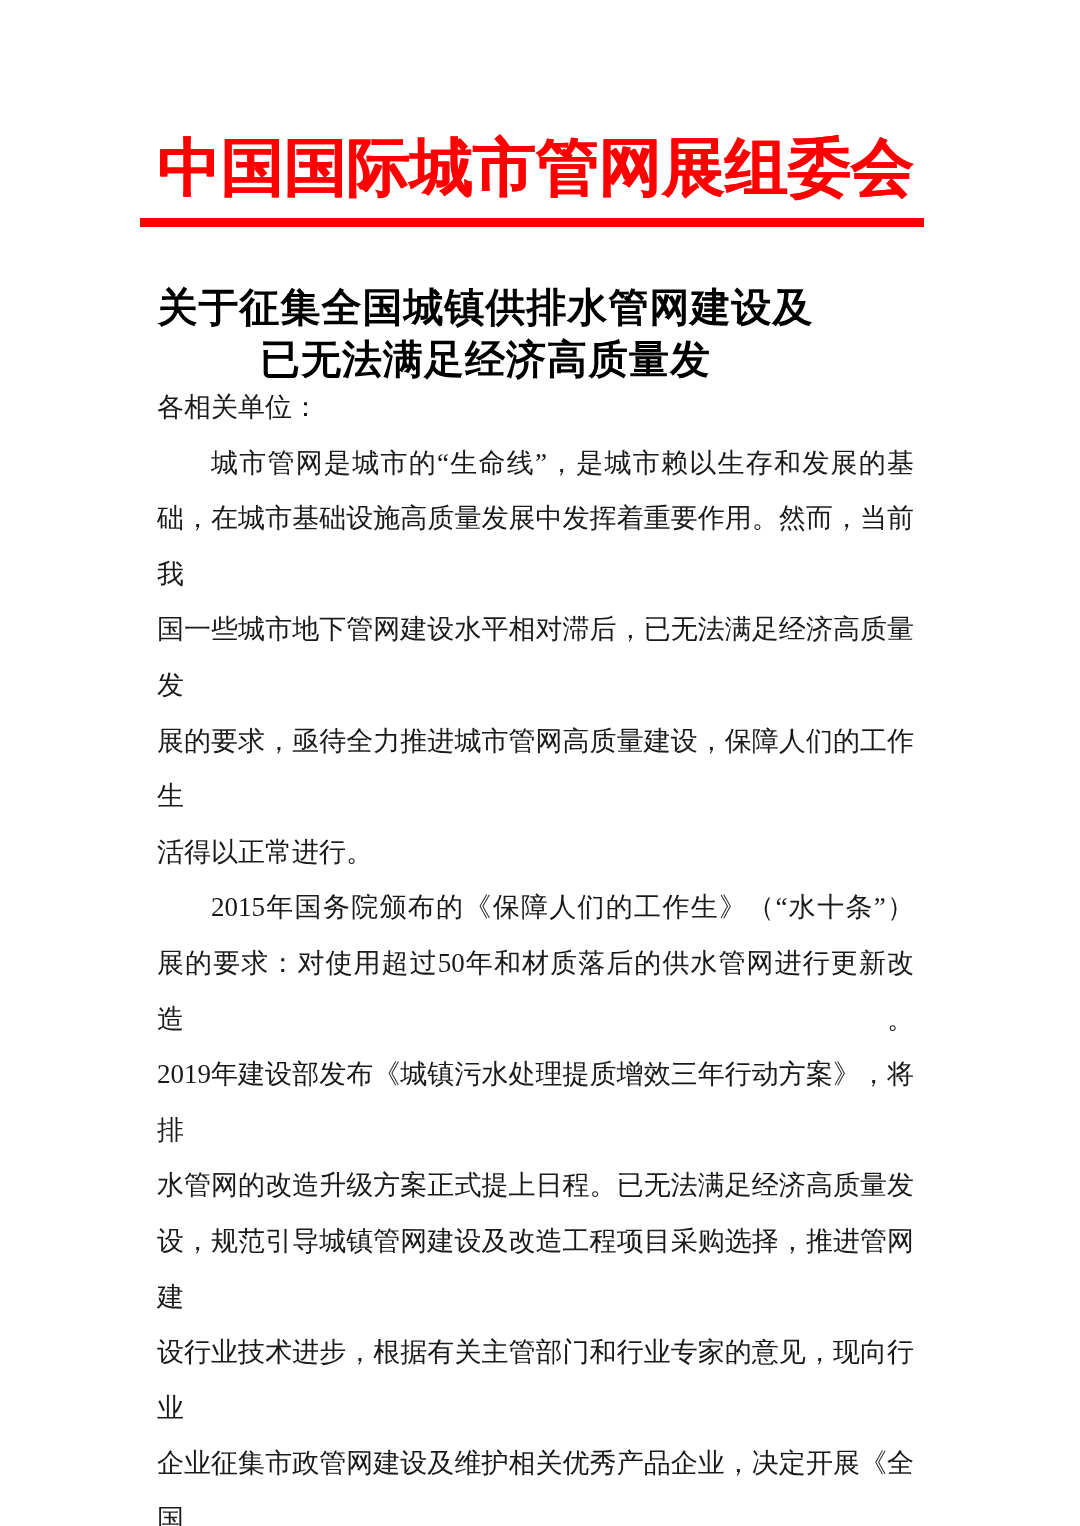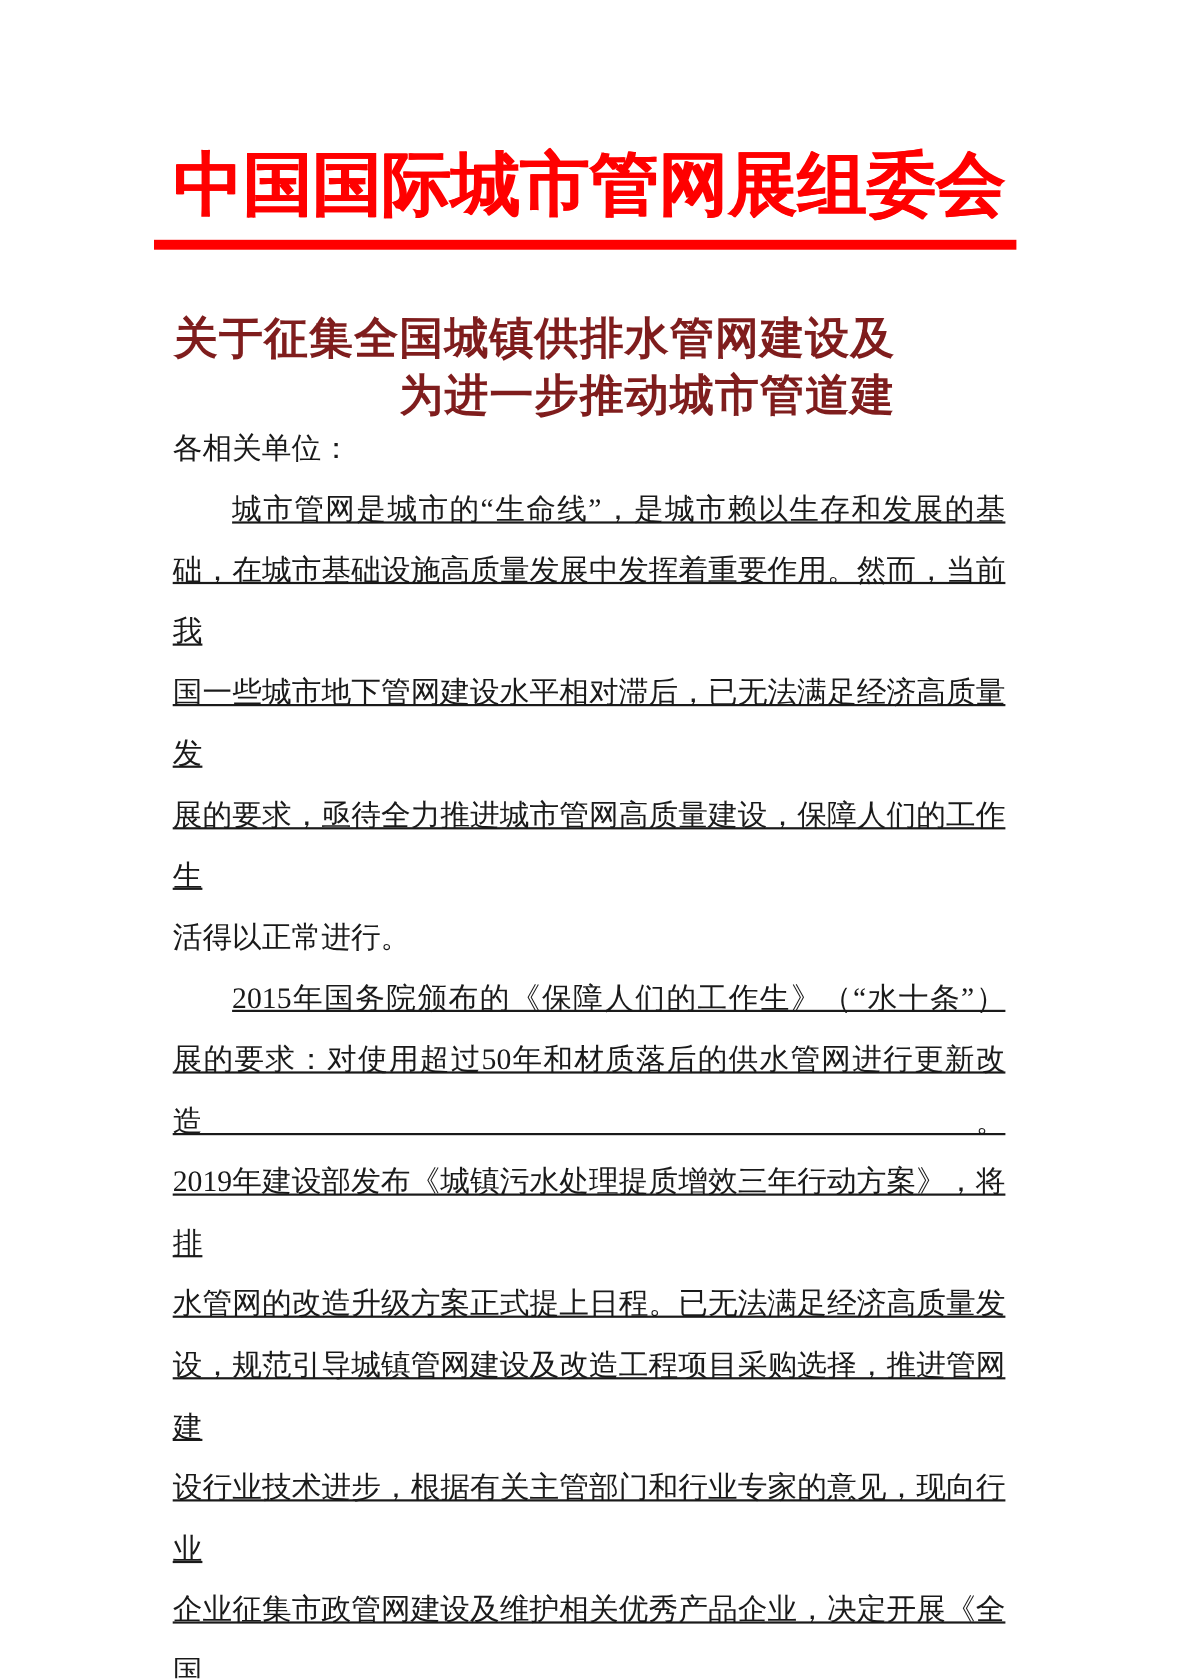--- a/index.html
+++ b/index.html
@@ -29,56 +29,55 @@
     white-space: nowrap;
   }
   .red-rule {
     height: 9px;
     background: var(--accent, #ff0000);
     margin: 14px -10px 0 -17px;
   }
   .doc-title {
     margin-top: 55px;
     padding-right: 100px;
-    text-align: right;
+    text-align: center;
     font-weight: 900;
     font-size: 40px;
     line-height: 52px;
     letter-spacing: 1px;
-    color: #7f1d1d;
+    color: #000000;
   }
   .body-text {
     margin-top: -6px;
     font-size: 27px;
     line-height: 55.6px;
   }
   .line { min-height: 55.6px; }
   .fill {
     text-align: justify;
     text-align-last: justify;
-    text-decoration: underline;
   }
   .flush {
     text-align: center;
     text-align-last: left;
   }
   .indent { text-indent: 54px; }
 </style>
 </head>
 <body>
 
 <div class="page">
 
   <div class="org-header">中国国际城市管网展组委会</div>
 
   <div class="red-rule"></div>
 
   <div class="doc-title">
     <div class="title-line">关于征集全国城镇供排水管网建设及</div>
-    <div class="title-line">为进一步推动城市管道建</div>
+    <div class="title-line">已无法满足经济高质量发</div>
   </div>
 
   <div class="body-text">
     <div class="line flush">各相关单位：</div>
 
     <div class="line fill indent">城市管网是城市的“生命线”，是城市赖以生存和发展的基</div>
     <div class="line fill">础，在城市基础设施高质量发展中发挥着重要作用。然而，当前我</div>
     <div class="line fill">国一些城市地下管网建设水平相对滞后，已无法满足经济高质量发</div>
     <div class="line fill">展的要求，亟待全力推进城市管网高质量建设，保障人们的工作生</div>
     <div class="line flush">活得以正常进行。</div>

